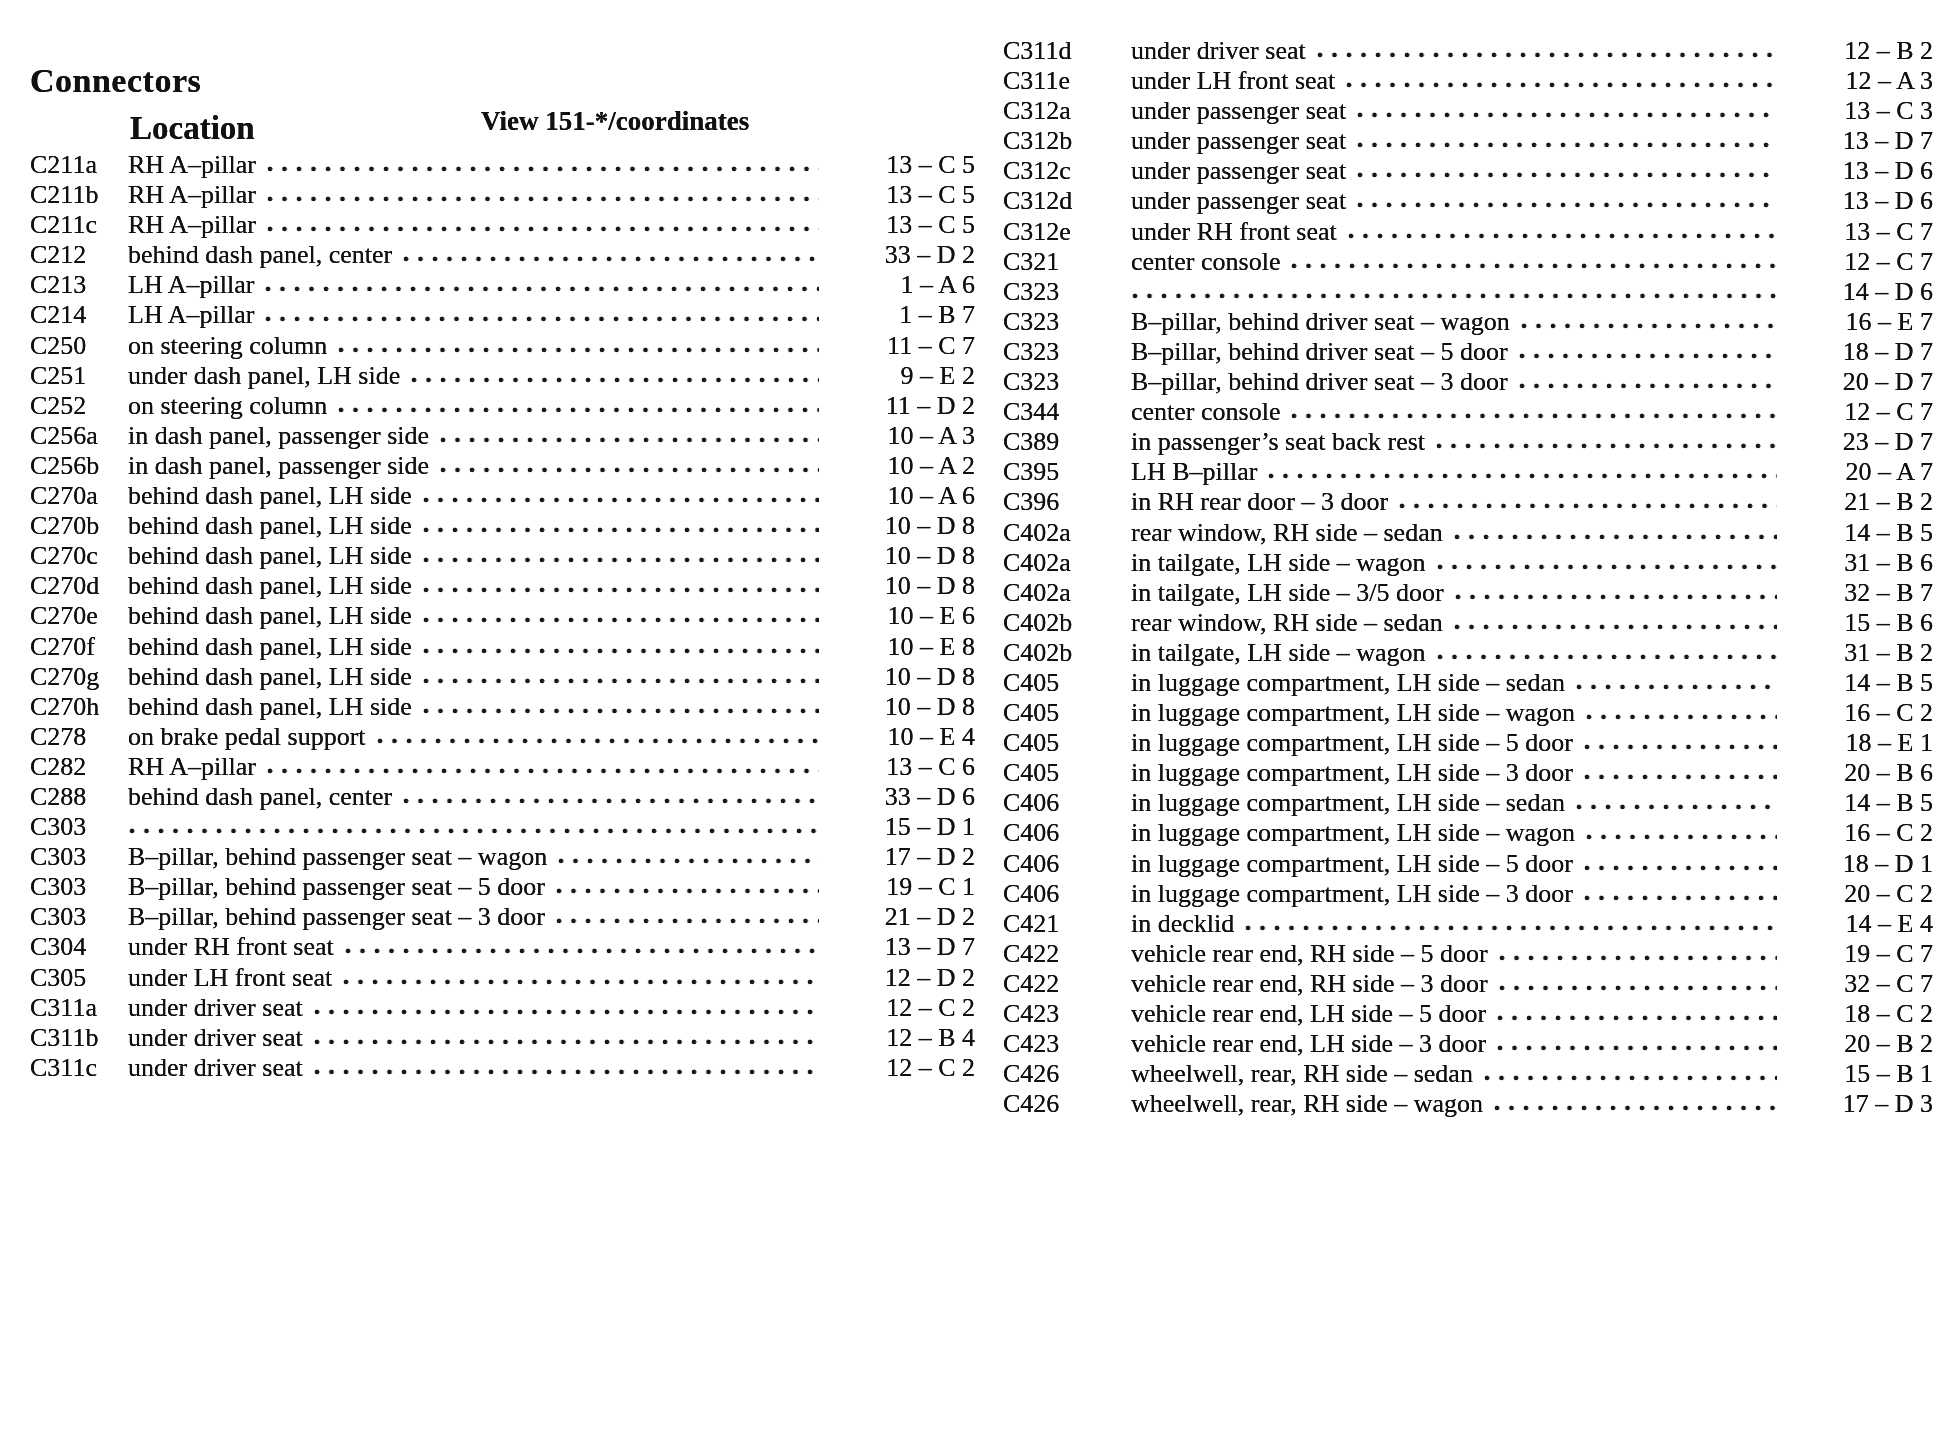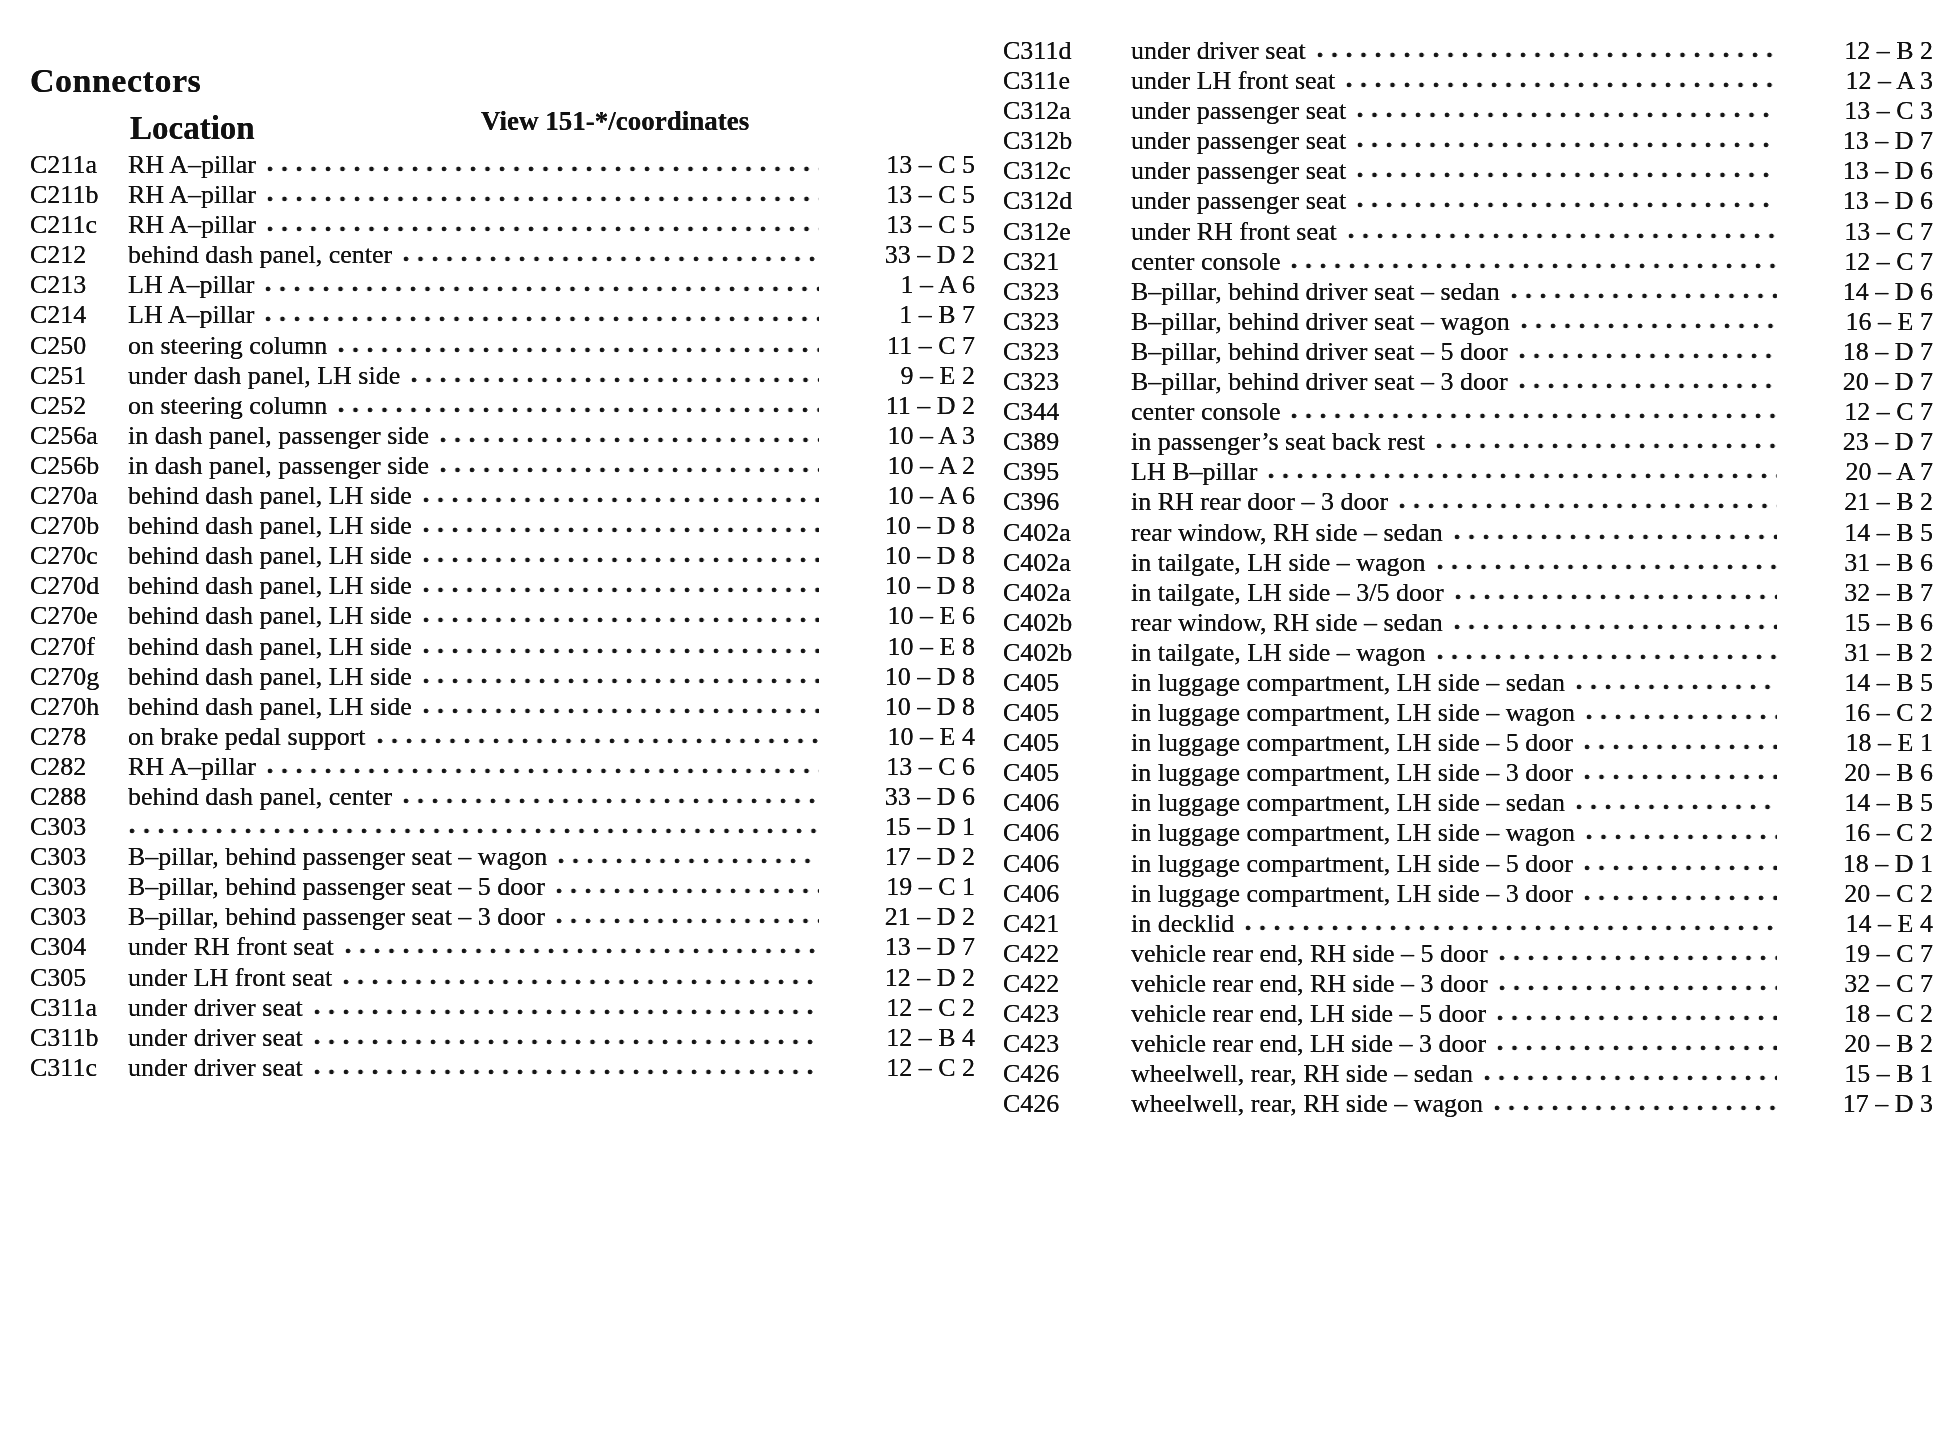--- a/index.html
+++ b/index.html
@@ -301,21 +301,20 @@
         <span class="coord">13 – C 7</span>
       </div>
       <div class="row">
         <span class="code">C321</span>
         <span class="loc">center console</span>
         <span class="leader"></span>
         <span class="coord">12 – C 7</span>
       </div>
       <div class="row">
         <span class="code">C323</span>
-        <span class="loc">B–pillar, behind driver seat – sedan</span>
         <span class="leader"></span>
         <span class="coord">14 – D 6</span>
       </div>
       <div class="row">
         <span class="code">C323</span>
         <span class="loc">B–pillar, behind driver seat – wagon</span>
         <span class="leader"></span>
         <span class="coord">16 – E 7</span>
       </div>
       <div class="row">

